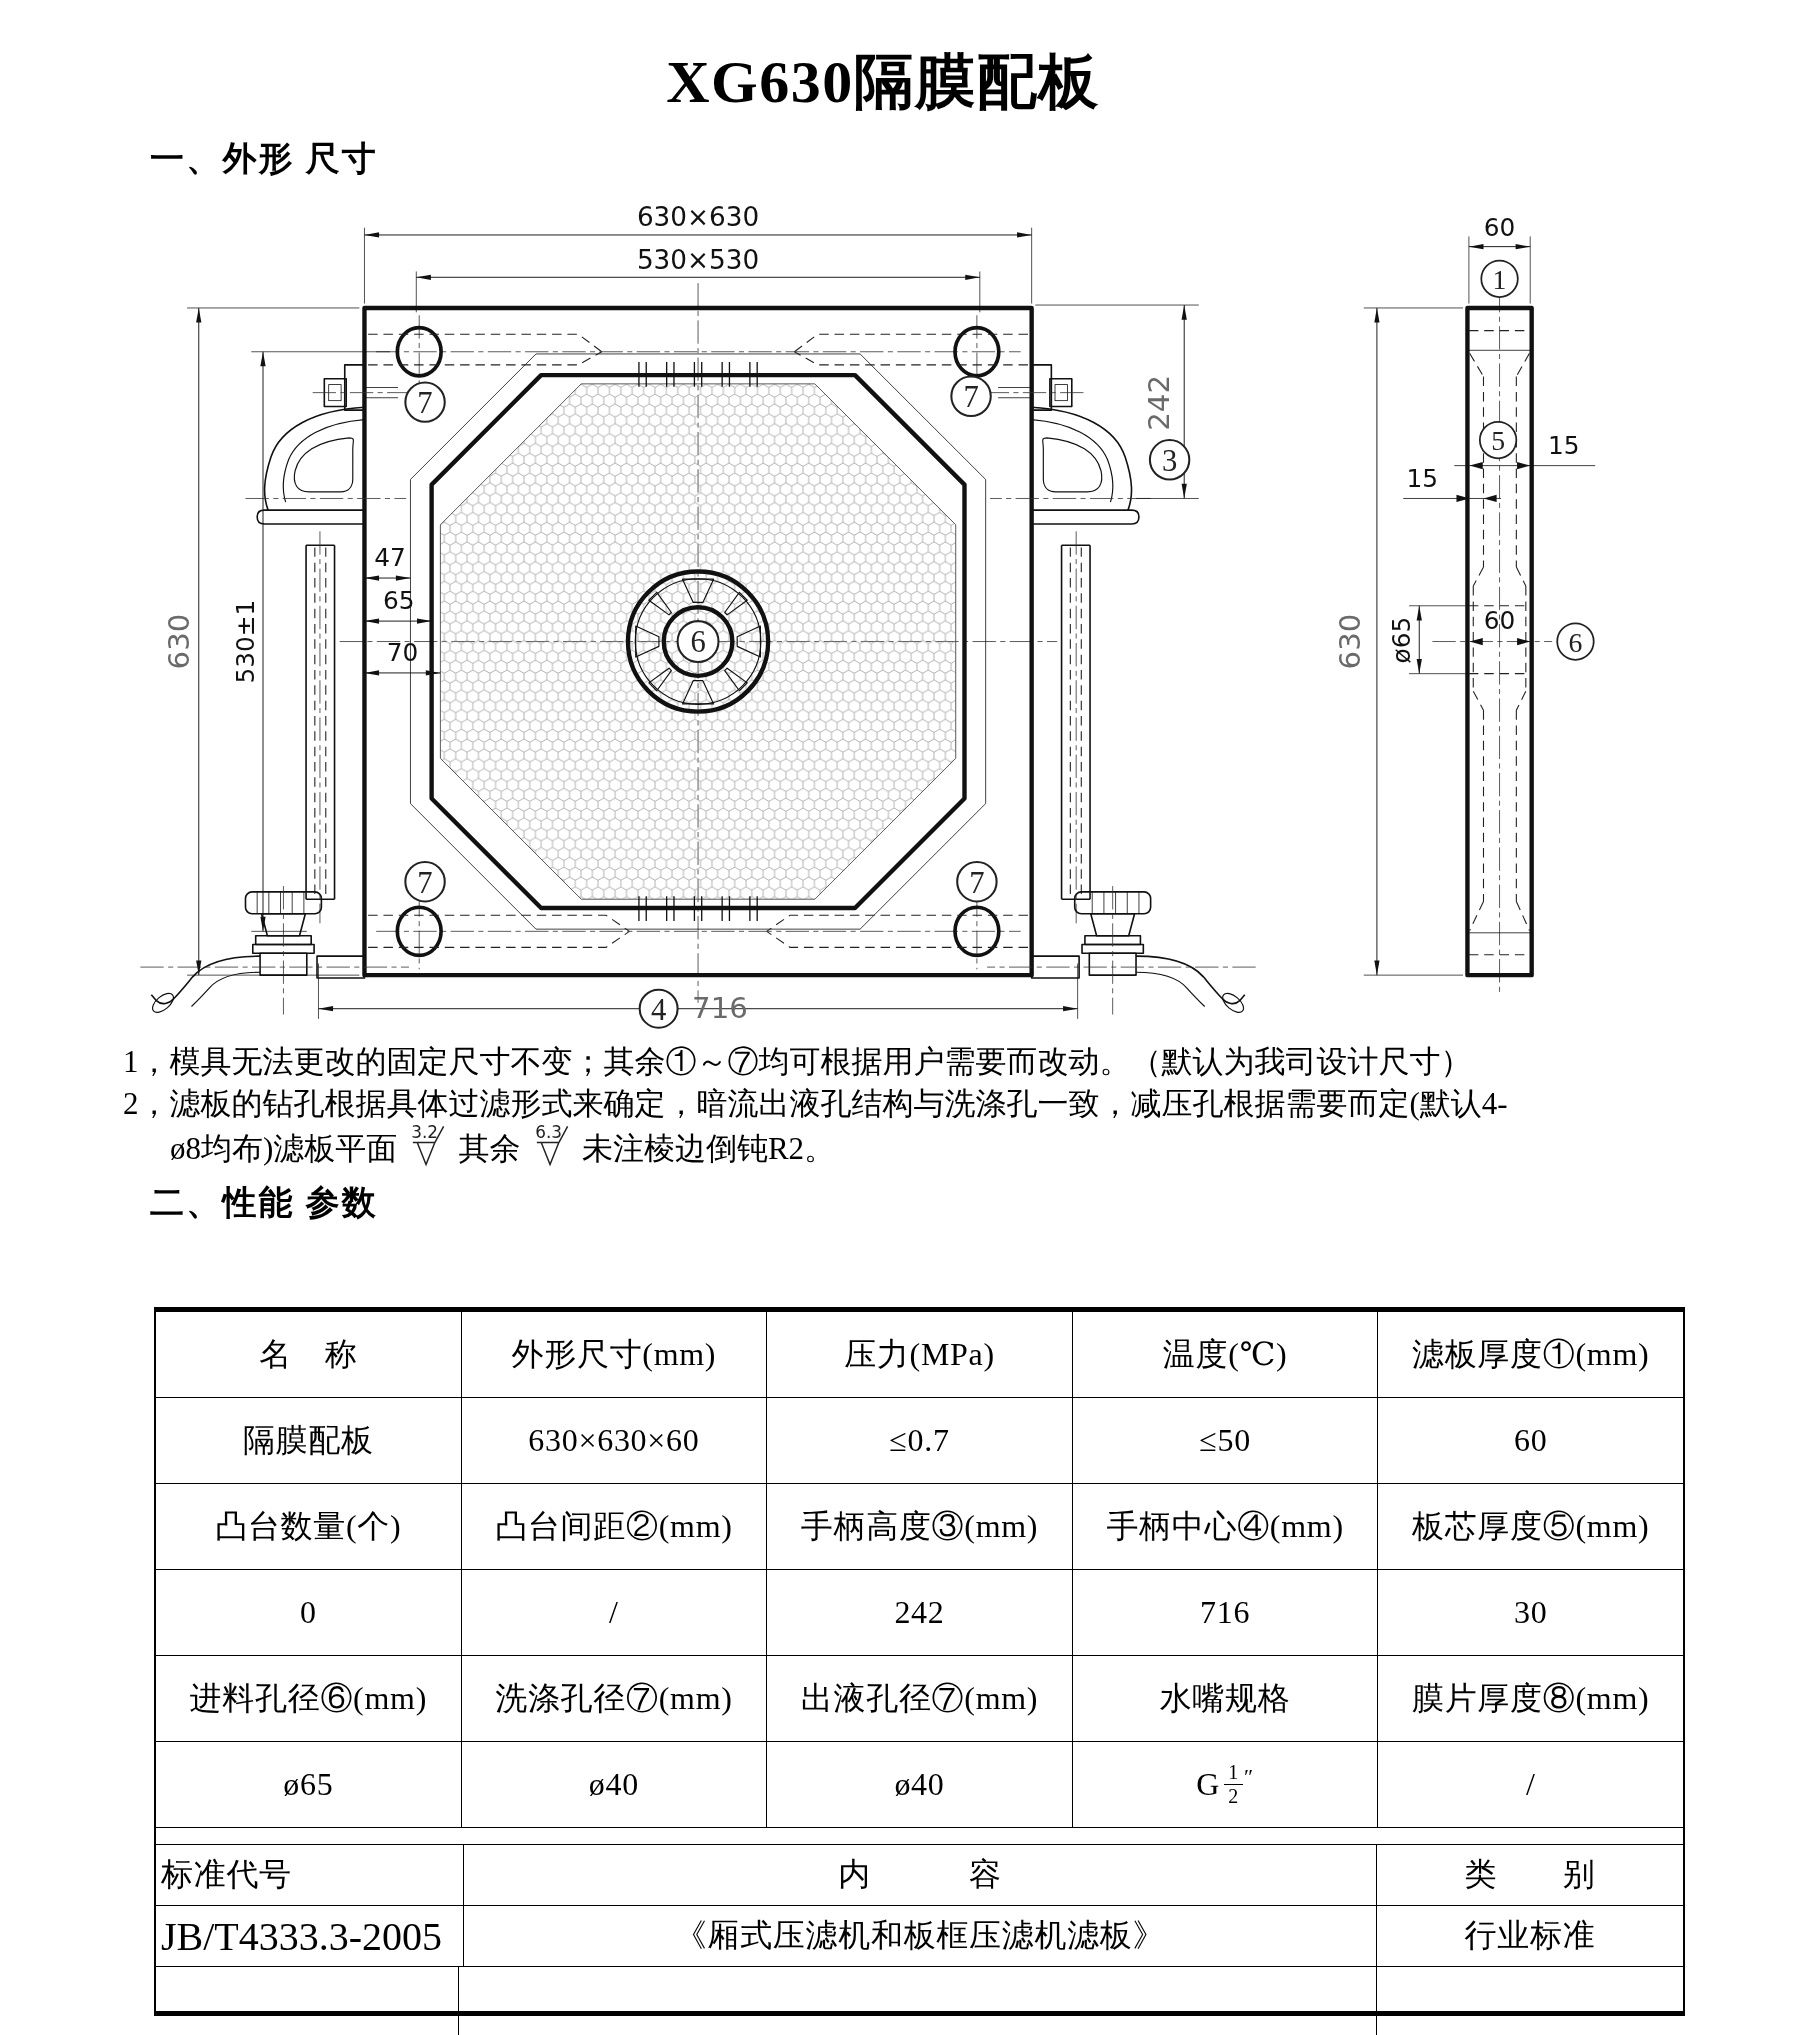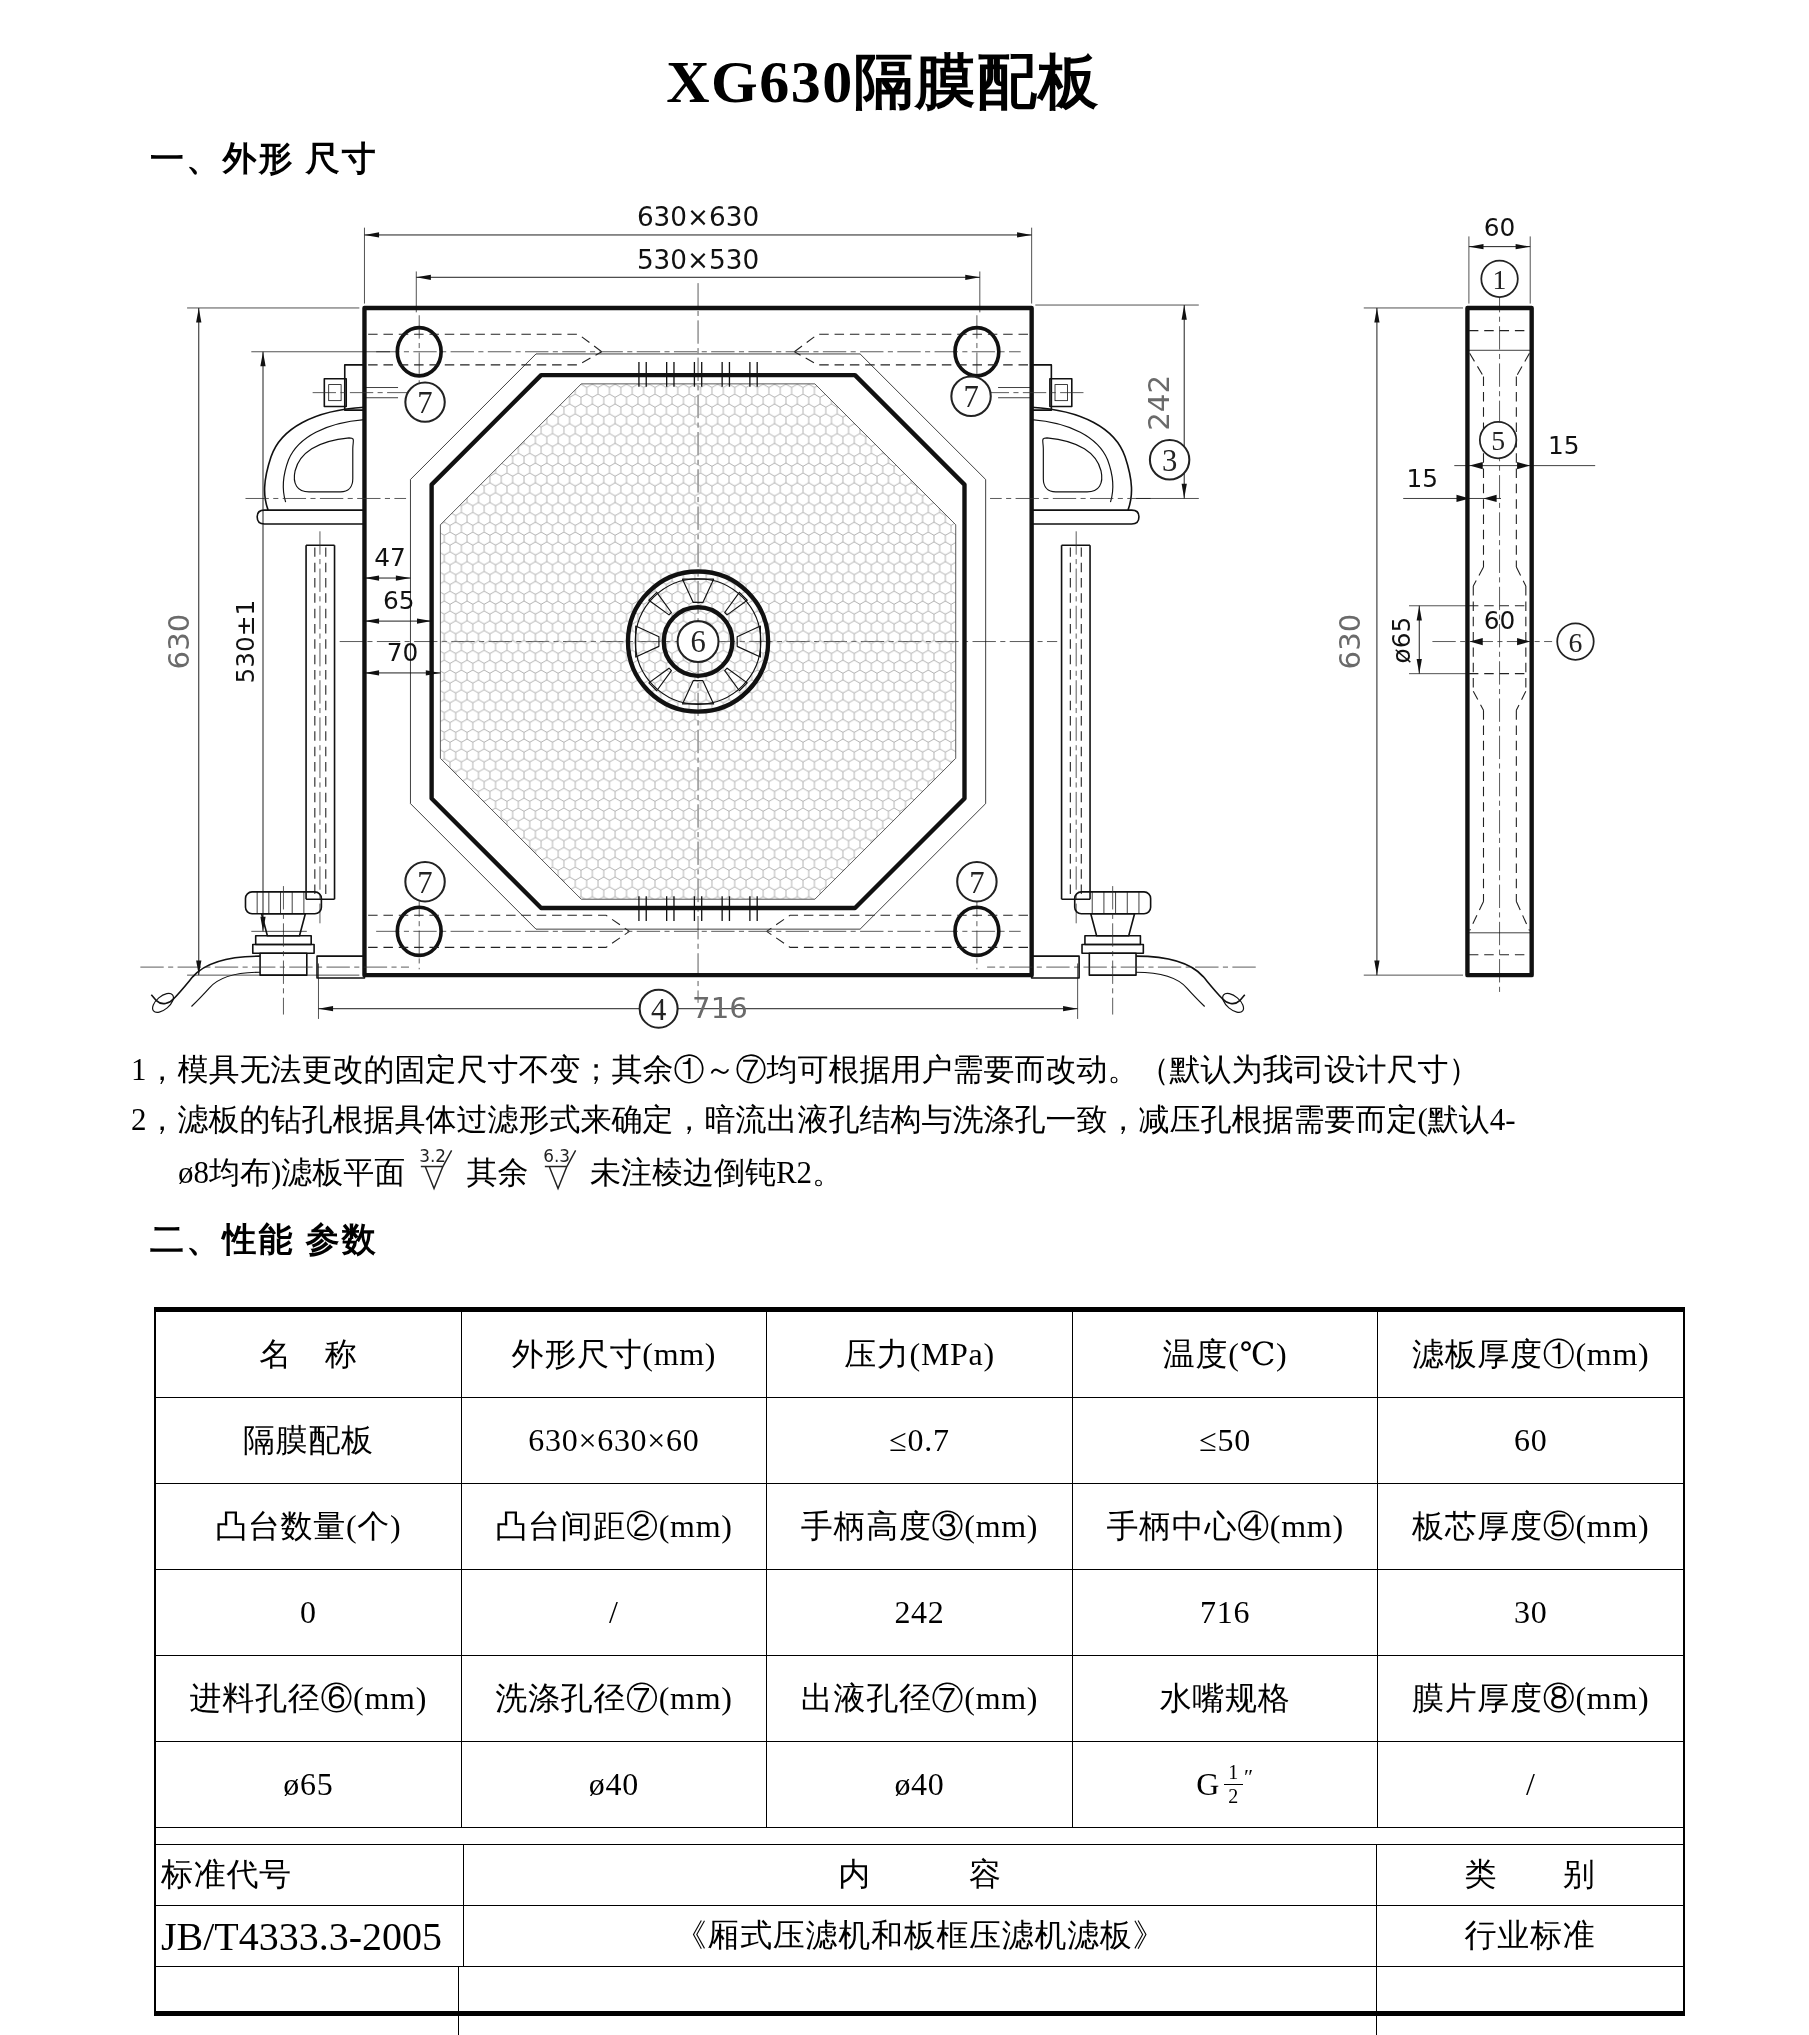--- a/index.html
+++ b/index.html
@@ -1,23 +1,23 @@
 <!DOCTYPE html>
 <html style="font-size:11.7px"><head>
 <meta charset="utf-8">
 <style>
   html,body{margin:0;padding:0;background:#fff;}
   body{width:1810px;height:2035px;position:relative;font-family:"Liberation Serif","DejaVu Serif",serif;color:#000;overflow:hidden;}
   .abs{position:absolute;}
   #title{top:42px;left:0;width:1766px;text-align:center;font-size:60px;font-weight:bold;letter-spacing:1.5px;}
   .sec-head{font-size:34px;font-weight:bold;letter-spacing:2.2px;}
   #sec1{left:150px;top:136px;}
-  #sec2{left:150px;top:1217px;}
+  #sec2{left:150px;top:1180px;}
   #notes{left:123px;top:1041px;width:1650px;font-size:31px;line-height:42px;}
-  #notes p{margin:8px;}
+  #notes p{margin:0;}
   #notes .indent{padding-left:47px;}
   .rsym{display:inline-block;width:37px;height:44px;vertical-align:-10.2px;margin:0 4.4px;}
   .rsym text{font:23px "DejaVu Sans",sans-serif;fill:#222;text-anchor:middle;}
   .rsym path{stroke:#222;stroke-width:2;fill:none;}
   
   #tbl{left:154px;top:1307px;width:1527px;border:2.2px solid #000;border-top-width:5.1px;border-bottom-width:5.1px;}
   .trow{display:flex;border-top:1.5px solid #000;}
   .trow:first-child{border-top:none;}
   .tcell{flex:1 1 0;display:flex;align-items:center;justify-content:center;font-size:32px;letter-spacing:0.7px;min-height:85px;text-align:center;}
   .tcell + .tcell{border-left:1.5px solid #000;}

